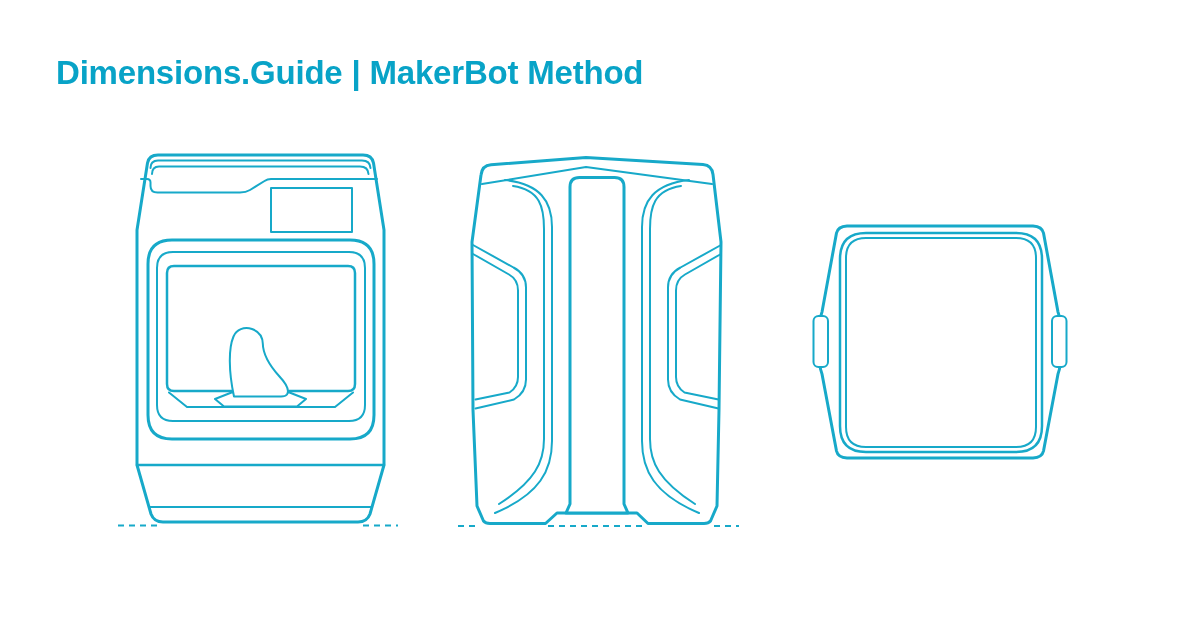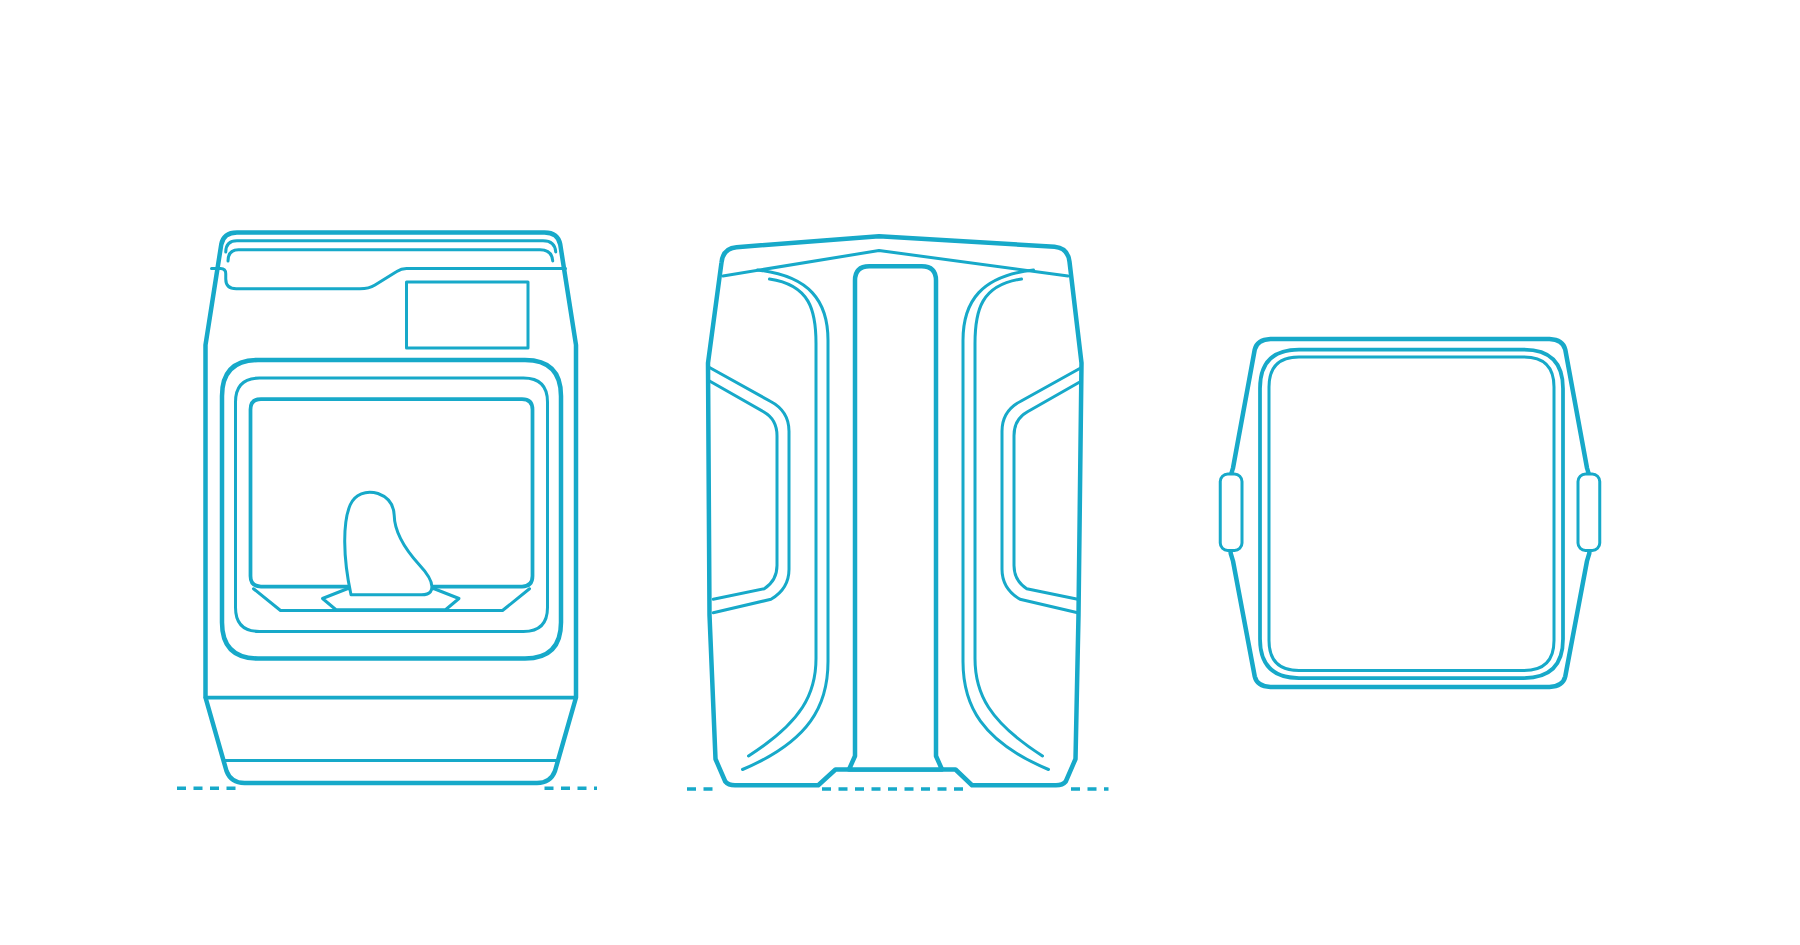--- a/index.html
+++ b/index.html
@@ -21,20 +21,21 @@
   .l25{fill:none;stroke:var(--accent);stroke-width:2.5;stroke-linecap:round;stroke-linejoin:round;}
   .l3{fill:none;stroke:var(--accent);stroke-width:3;stroke-linecap:round;stroke-linejoin:round;}
   .fw{fill:var(--background);}
   .dash{fill:none;stroke:var(--accent);stroke-width:2.2;stroke-dasharray:6 5;stroke-linecap:butt;}
 </style>
 </head>
 <body>
 
 <div class="stage">
 
+  <h1 class="page-title">Dimensions.Guide | MakerBot Method</h1>
 
   <svg class="drawings" width="1200" height="630" viewBox="0 0 1200 630">
 
     <g>
       <path class="dash" d="M 118,525.5 H 158"></path>
       <path class="dash" d="M 363,525.5 H 398"></path>
 
       <path class="l3 fw" d="M 158,155 L 363,155 Q 372,155 373.5,163 L 384,230 L 384,465 L 370,514 Q 367,522 358,522
            L 163,522 Q 154,522 151,514 L 137,465 L 137,230 L 147.5,163 Q 149,155 158,155 Z"></path>
 

